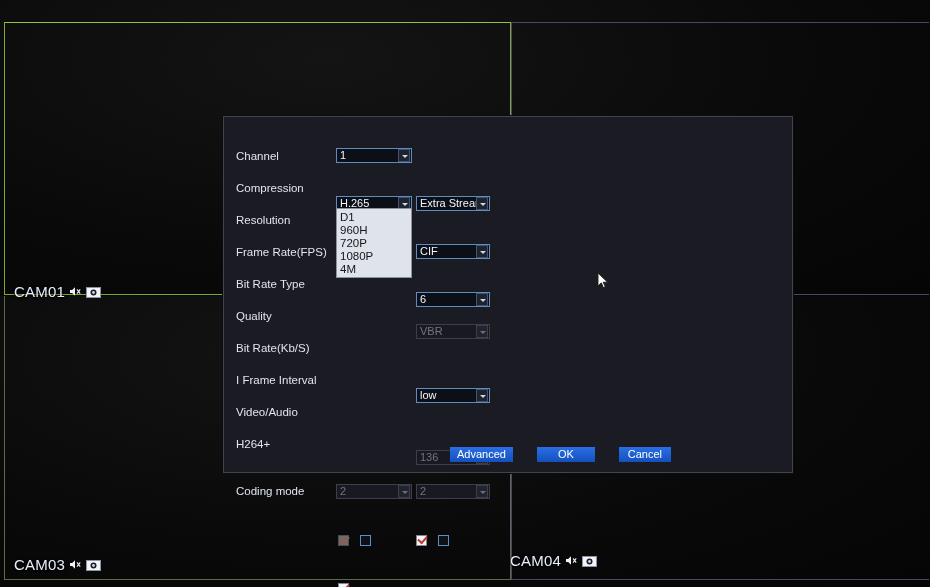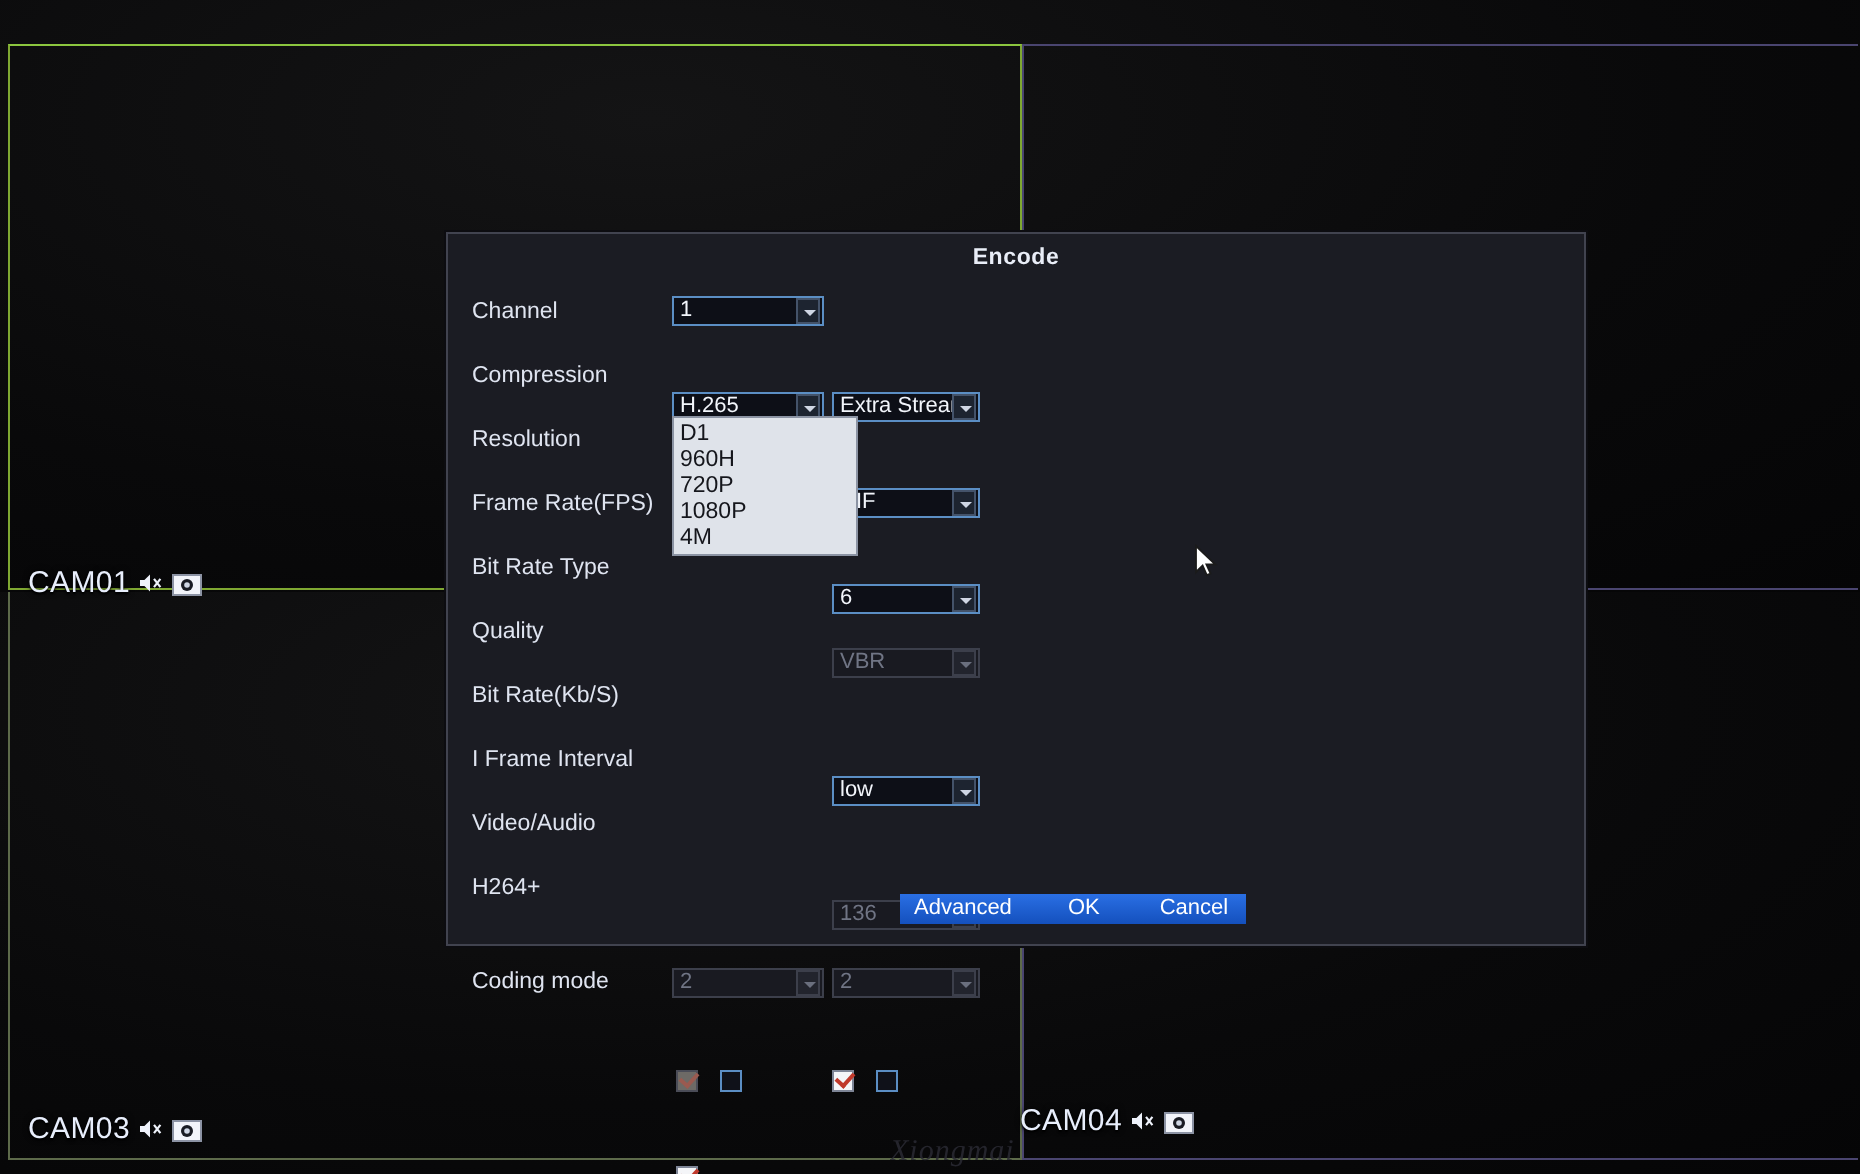--- a/index.html
+++ b/index.html
@@ -61,41 +61,41 @@
   .combo.dis .val{color:#707585;}
   .combo.dis .arw{background:#22242d;border-color:#3c3f4b;}
   .combo.dis .arw::after{border-top-color:#6a6f7e;}
   .combo.open{border-color:#6f7fa0;background:#101119;}
   .combo.open .val{color:#9bd24a;}
 
   .colA{left:100px;width:76px;}
   .colB{left:180px;width:74px;}
 
   
-  .droplist{position:absolute;left:100px;top:60px;width:93px;
+  .droplist{position:absolute;left:100px;top:60px;width:76px;
       background:#dfe3ea;border:1px solid #8b93a3;box-sizing:border-box;
       padding:2px 0 1px 0;z-index:40;}
   .droplist .opt{font-size:11.5px;color:#15161c;line-height:13px;padding:0 0 0 3px;
       white-space:nowrap;}
   .droplist .opt.sel{background:#dfe3ea;}
 
   
   .cbx{position:absolute;width:11px;height:11px;box-sizing:border-box;
       border:1px solid #5b8ec4;background:#0f1119;}
   .cbx.on{background:#f4f5f8;border-color:#7e8596;}
   .cbx.on::after{content:"";position:absolute;left:1px;top:0px;width:7px;height:4px;
       border-left:2px solid #c0392b;border-bottom:2px solid #c0392b;
       transform:rotate(-48deg);}
   .cbx.dis{background:#6d6a66;border-color:#4a4c57;}
   .cbx.dis::after{content:"";position:absolute;left:1px;top:0px;width:7px;height:4px;
       border-left:2px solid #9a5a50;border-bottom:2px solid #9a5a50;
       transform:rotate(-48deg);}
 
   
-  .btnbar{position:absolute;left:226px;top:330px;display:flex;gap:0;}
+  .btnbar{position:absolute;left:226px;top:330px;display:flex;gap:24px;}
   .btn{height:15px;min-width:52px;padding:0 7px;box-sizing:border-box;
       background:#1a5fd6;border:none;color:#ffffff;font-size:11px;line-height:15px;
       text-align:center;font-family:"Liberation Sans",sans-serif;
       background-image:linear-gradient(#2a6fe4,#1450bd);}
   .btn.ok{min-width:58px;}
 
   
   #cursor{position:absolute;left:597px;top:272px;width:12px;height:18px;}
 </style>
 </head>
@@ -159,24 +159,22 @@
     </span>
     <span class="ic cam">
       <svg viewBox="0 0 15 12" width="15" height="12">
           <rect x="0.5" y="1.5" width="14" height="10" fill="#f2f4fa" stroke="#8c93a4"></rect>
           <circle cx="7.5" cy="6.5" r="3" fill="#1a1c24"></circle>
           <circle cx="7.5" cy="6.5" r="1.4" fill="#cfd6e4"></circle>
         </svg>
     </span>
   </div>
 
-  <div class="watermark">Xiongmai</div>
 
   <div id="dlg">
-    <div id="dlg-title">Encode</div>
 
     <div class="form">
 
       <div class="row" style="top:0px">
         <span class="lbl">Channel</span>
         <div class="combo colA" style="top:0px">
           <span class="val">1</span>
           <span class="arw"></span>
         </div>
       </div>

